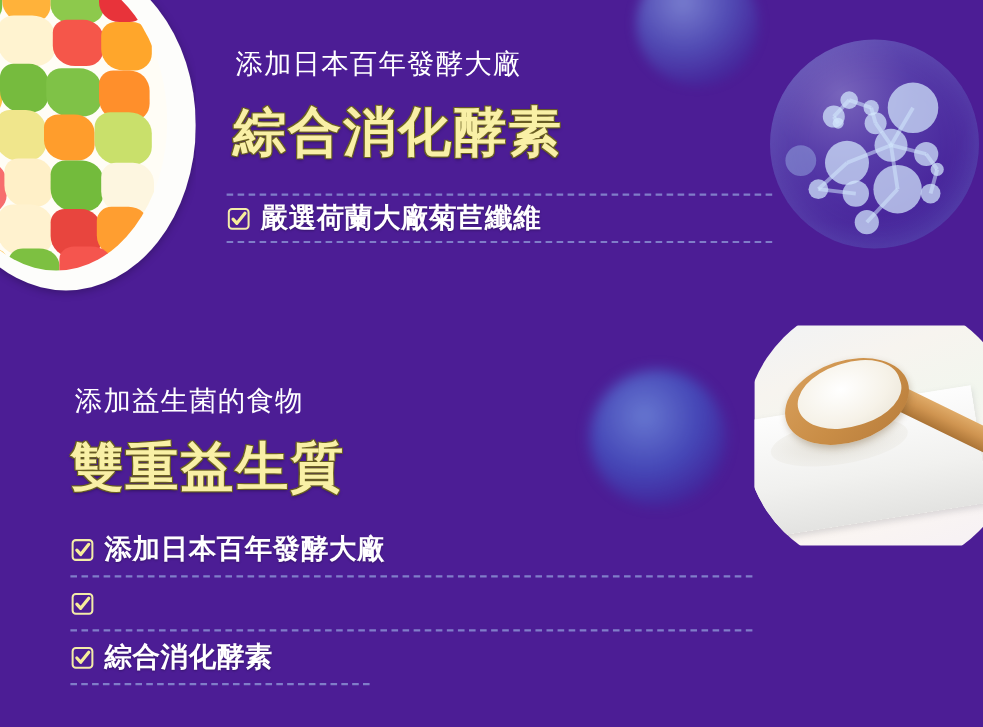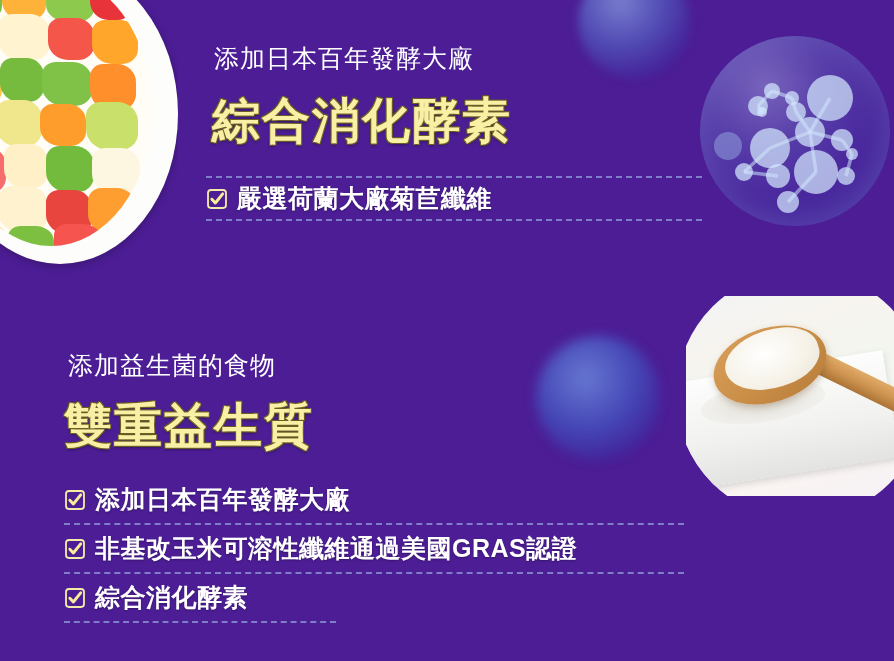--- a/index.html
+++ b/index.html
@@ -354,21 +354,20 @@
       </svg>
       <span class="feature-text">添加日本百年發酵大廠</span>
     </div>
     <div class="divider"></div>
 
     <div class="feature-row">
       <svg class="check-icon" viewBox="0 0 24 24">
         <rect x="2.2" y="2.2" width="19.6" height="19.6" rx="3.2" fill="none" stroke="#f3eca8" stroke-width="2"></rect>
         <path d="M6.4 12.2 L10.2 16.4 L18.2 6.4" fill="none" stroke="#f6ec9a" stroke-width="3.2" stroke-linecap="round" stroke-linejoin="round"></path>
       </svg>
-      <span class="feature-text">非基改玉米可溶性纖維通過美國GRAS認證</span>
     </div>
     <div class="divider"></div>
 
     <div class="feature-row">
       <svg class="check-icon" viewBox="0 0 24 24">
         <rect x="2.2" y="2.2" width="19.6" height="19.6" rx="3.2" fill="none" stroke="#f3eca8" stroke-width="2"></rect>
         <path d="M6.4 12.2 L10.2 16.4 L18.2 6.4" fill="none" stroke="#f6ec9a" stroke-width="3.2" stroke-linecap="round" stroke-linejoin="round"></path>
       </svg>
       <span class="feature-text">綜合消化酵素</span>
     </div>

